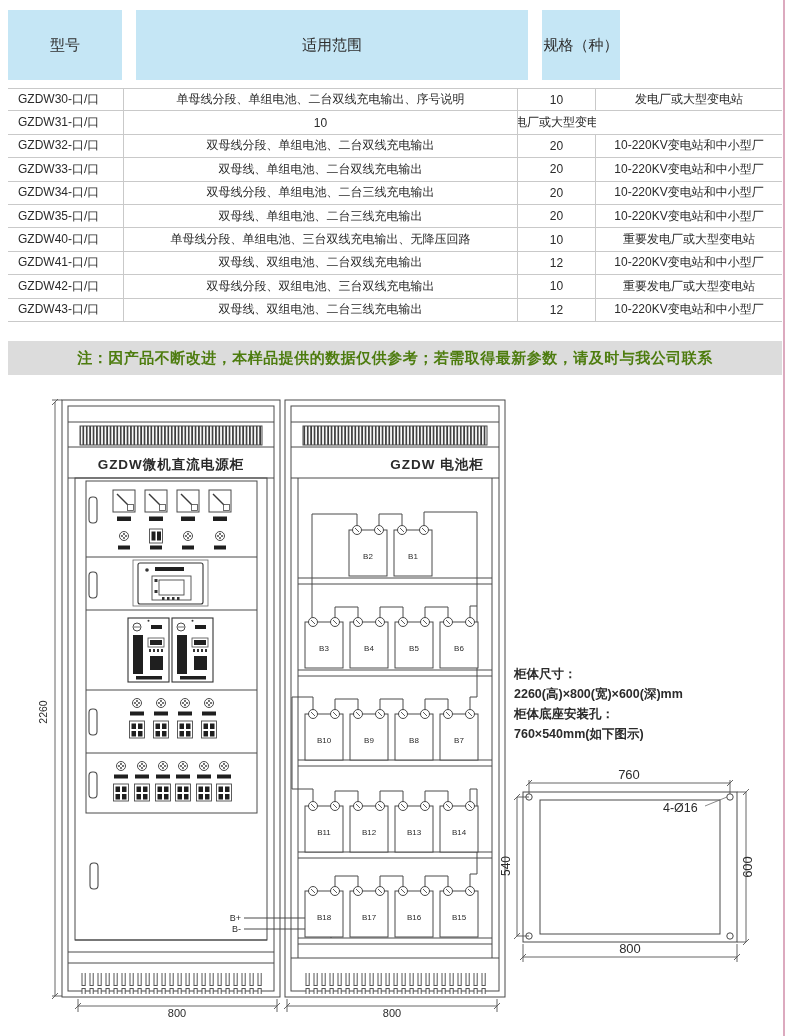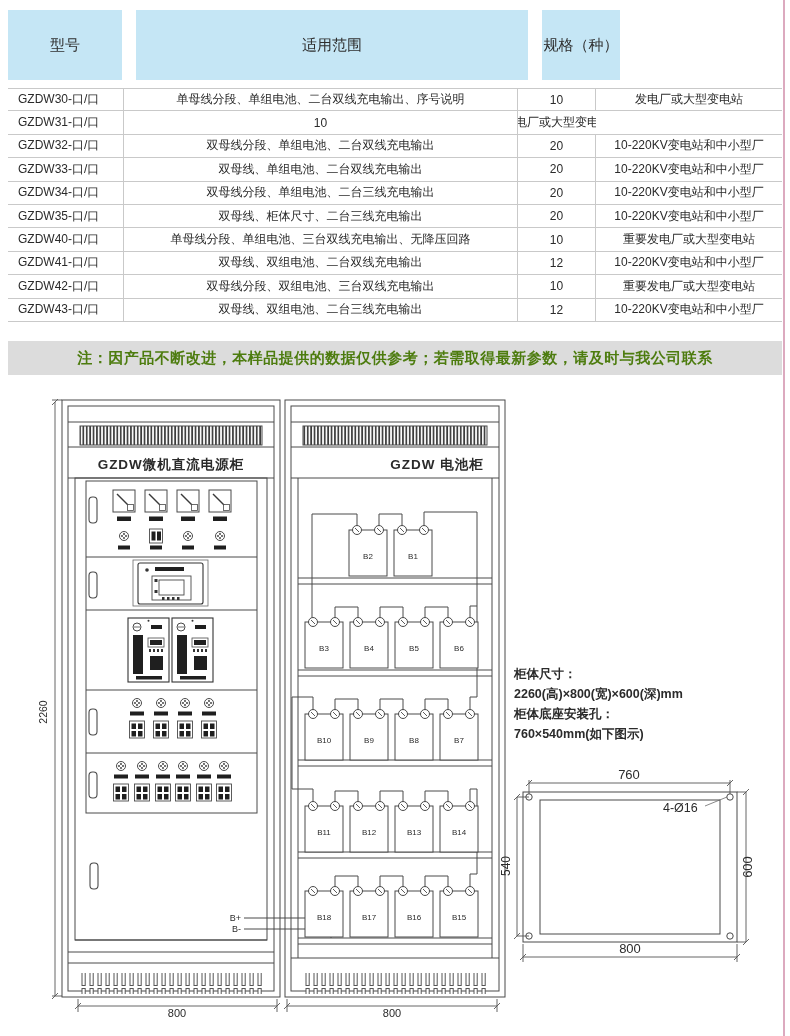--- a/index.html
+++ b/index.html
@@ -67,21 +67,21 @@
       <div class="range">10-220KV变电站和中小型厂</div>
     </div>
     <div class="row">
       <div class="model">GZDW34-口/口</div>
       <div class="desc">双母线分段、单组电池、二台三线充电输出</div>
       <div class="spec">20</div>
       <div class="range">10-220KV变电站和中小型厂</div>
     </div>
     <div class="row">
       <div class="model">GZDW35-口/口</div>
-      <div class="desc">双母线、柜体尺寸、二台三线充电输出</div>
+      <div class="desc">双母线、单组电池、二台三线充电输出</div>
       <div class="spec">20</div>
       <div class="range">10-220KV变电站和中小型厂</div>
     </div>
     <div class="row">
       <div class="model">GZDW40-口/口</div>
       <div class="desc">单母线分段、单组电池、三台双线充电输出、无降压回路</div>
       <div class="spec">10</div>
       <div class="range">重要发电厂或大型变电站</div>
     </div>
     <div class="row">

